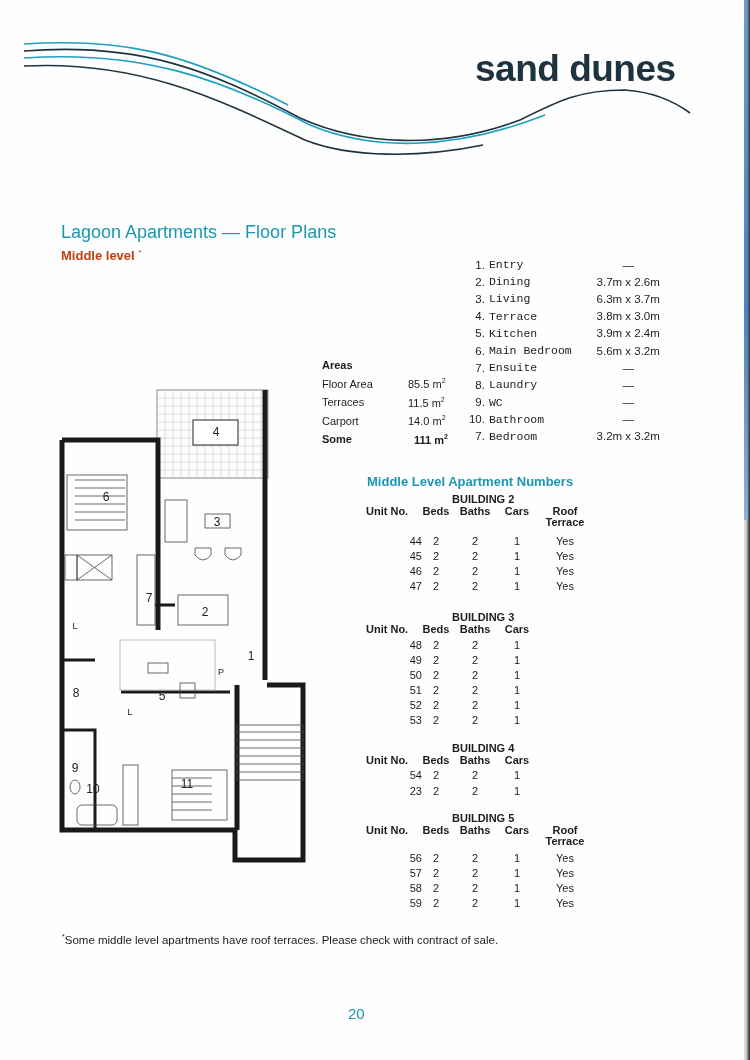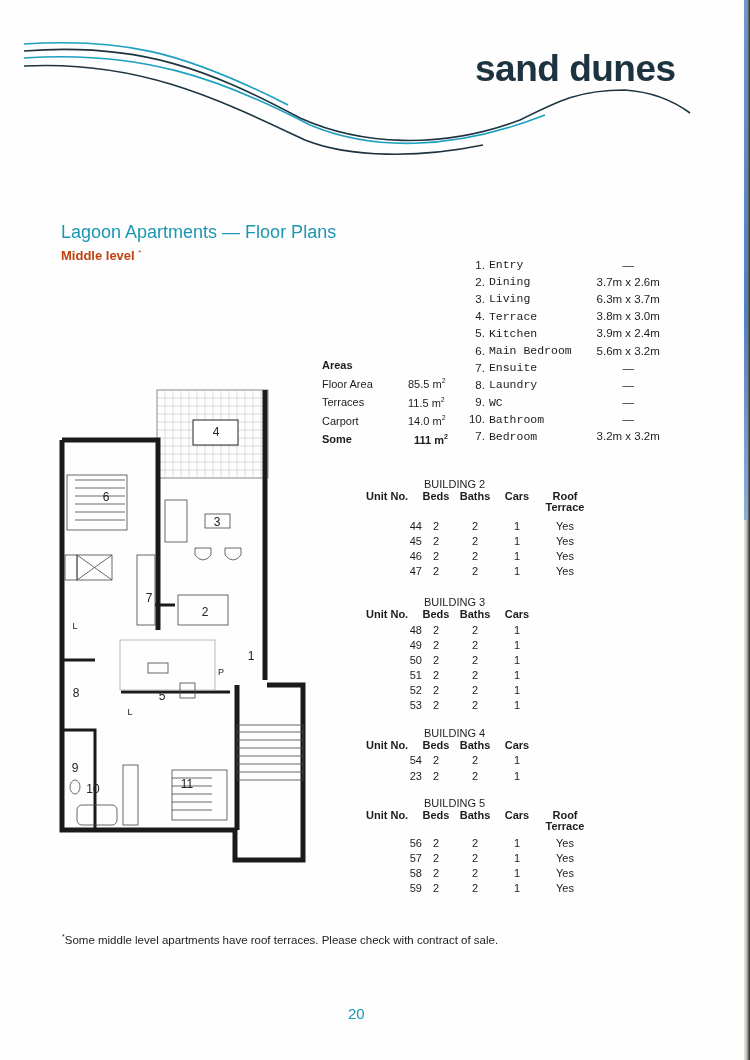--- a/index.html
+++ b/index.html
@@ -24,21 +24,21 @@
   .areas { position:absolute; left:322px; top:356px; font-size:11px; }
   .areas .row { display:flex; height:18.5px; align-items:center; }
   .areas .lbl { width:86px; }
   .areas .val { width:60px; }
   .areas .bold { font-weight:bold; }
   .areas sup { font-size:7px; }
 
   .units { position:absolute; left:366px; top:474px; width:230px; font-size:11px; }
   .units-title { color:#1b96b3; font-weight:bold; font-size:13px; margin-left:1px; }
   .bldg { margin-top:4px; }
-  .bldg-name { font-weight:normal; margin-left:58px; height:13px; }
+  .bldg-name { font-weight:bold; margin-left:86px; height:13px; }
   .hdr { display:flex; font-weight:bold; line-height:11px; }
   .r { display:flex; height:15.1px; align-items:center; }
   .c1 { width:56px; text-align:right; }
   .c2 { width:28px; text-align:center; }
   .c3 { width:50px; text-align:center; }
   .c4 { width:34px; text-align:center; }
   .c5 { width:62px; text-align:center; }
   .hdr .c1 { text-align:left; }
   .gap { height:14px; }
 
@@ -217,20 +217,21 @@
     <text x="107" y="320">5</text>
     <text x="21" y="317">8</text>
     <text x="75" y="335" font-size="9">L</text>
     <text x="20" y="392">9</text>
     <text x="38" y="413">10</text>
     <text x="132" y="408">11</text>
   </g>
 </svg>
 
 <div class="units">
+  <div class="units-title">Middle Level Apartment Numbers</div>
 
   <div class="bldg">
     <div class="bldg-name">BUILDING 2</div>
     <div class="hdr">
       <span class="c1">Unit No.</span>
         <span class="c2">Beds</span>
         <span class="c3">Baths</span>
         <span class="c4">Cars</span>
         <span class="c5"><span>Roof</span><br><span>Terrace</span></span>
     </div>

